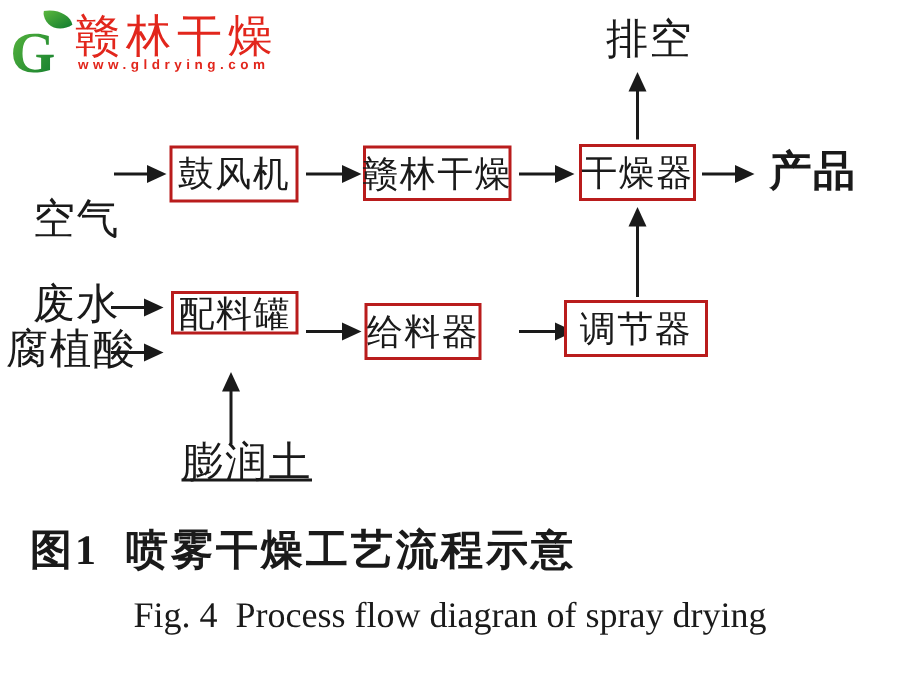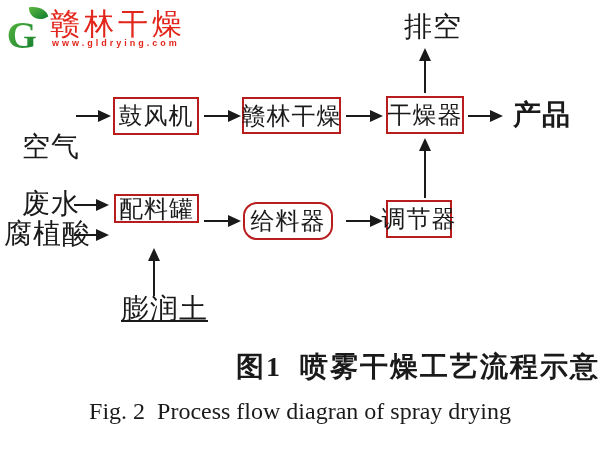--- a/index.html
+++ b/index.html
@@ -56,21 +56,21 @@
     width: 0; height: 0;
     border-bottom: 13px solid #1a1a1a;
     border-left: 6px solid transparent;
     border-right: 6px solid transparent;
   }
 
   
   .caption-cn {
     position: absolute; left: 0; right: 0; top: 348;
     top: 348px; padding-left: 20px;
-    text-align: right; font-size: 28px; font-weight: bold;
+    text-align: left; font-size: 28px; font-weight: bold;
     letter-spacing: 2px; white-space: pre;
   }
   .caption-en {
     position: absolute; left: 0; right: 0; top: 398px;
     text-align: center; font-size: 24px; white-space: pre;
     font-family: "Liberation Serif", serif;
   }
 </style>
 </head>
 <body>
@@ -119,28 +119,28 @@
   <div class="flow-label" style="left:4px; top:221px;">腐植酸</div>
   <div class="flow-label" style="left:22px; top:191px;">废水</div>
   <div class="harrow" style="left:74px; top:204px; width:22px;"></div>
   <div class="harrow" style="left:74px; top:234px; width:22px;"></div>
 
   <div class="flow-box" style="left:114px; top:194px; width:85px; height:29px;">
     <span>配料罐</span>
   </div>
   <div class="harrow" style="left:204px; top:220px; width:24px;"></div>
 
-  <div class="flow-box" style="left:243px; top:202px; width:90px; height:38px;border-radius:14px;">
+  <div class="flow-box" style="left:243px; top:202px; width:78px; height:38px;">
     <span>给料器</span>
   </div>
   <div class="harrow" style="left:346px; top:220px; width:24px;"></div>
 
-  <div class="flow-box" style="left:386px; top:200px; width:66px; height:38px;">
+  <div class="flow-box" style="left:376px; top:200px; width:96px; height:38px;">
     <span>调节器</span>
   </div>
 
   <div class="varrow-up" style="left:153px; top:260px; height:36px;"></div>
   <div class="flow-label" style="left:121px; top:296px;text-decoration:underline;">膨润土</div>
 
   <div class="caption-cn">图1  喷雾干燥工艺流程示意</div>
-  <div class="caption-en">Fig. 2  Process flow diagran of spray drying</div>
+  <div class="caption-en">Fig. 4  Process flow diagran of spray drying</div>
 
 </div>
 
 </body></html>

